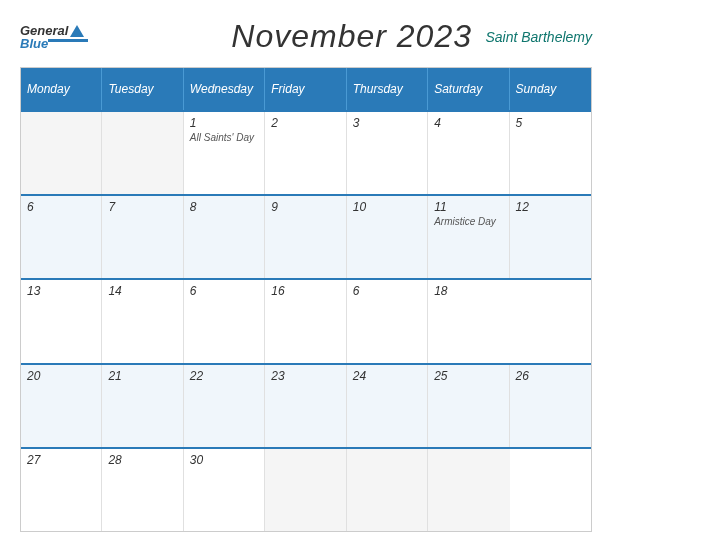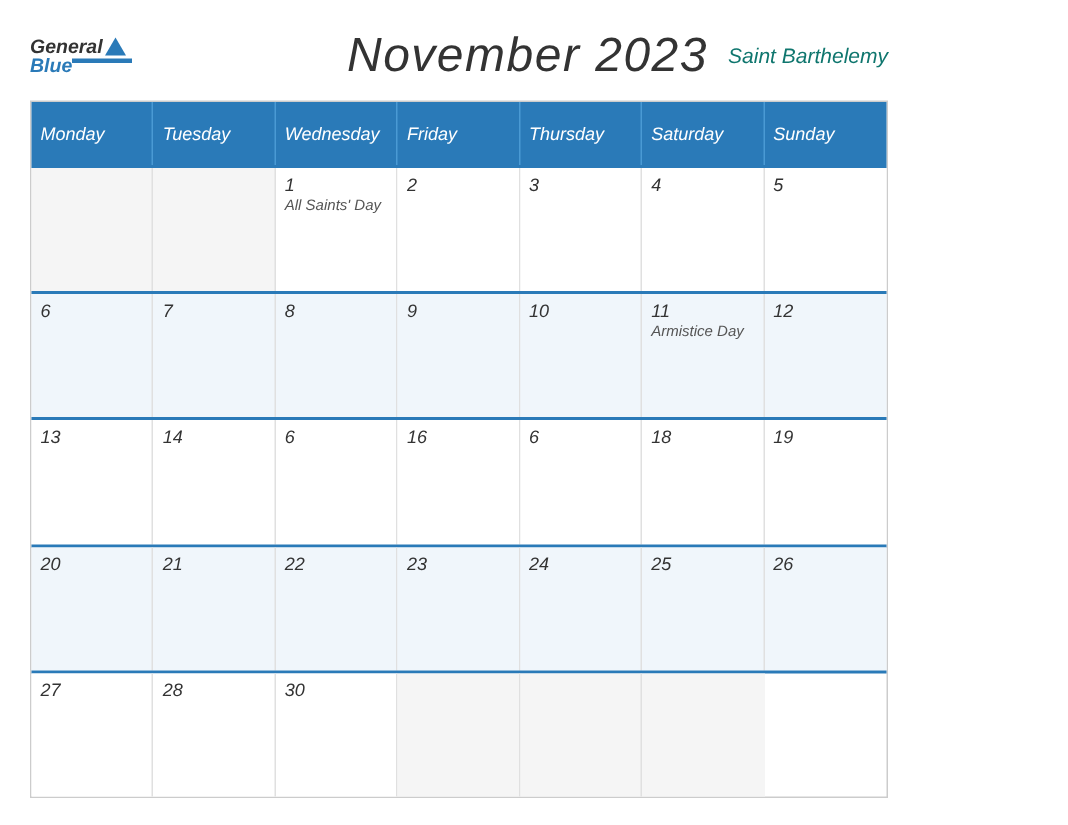--- a/index.html
+++ b/index.html
@@ -229,23 +229,20 @@
           </div>
           <div class="cal-cell">
             <span class="day-num">16</span>
           </div>
           <div class="cal-cell">
             <span class="day-num">6</span>
           </div>
           <div class="cal-cell">
             <span class="day-num">18</span>
           </div>
-          <div class="cal-cell">
-            <span class="day-num">19</span>
-          </div>
         </div>
         <div class="cal-week row-bg-light">
           <div class="cal-cell">
             <span class="day-num">20</span>
           </div>
           <div class="cal-cell">
             <span class="day-num">21</span>
           </div>
           <div class="cal-cell">
             <span class="day-num">22</span>

